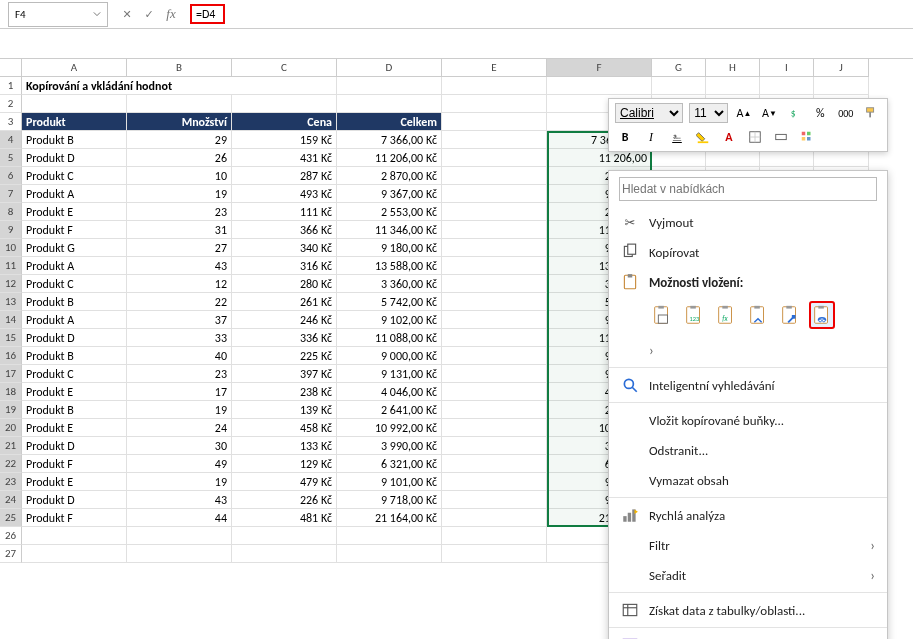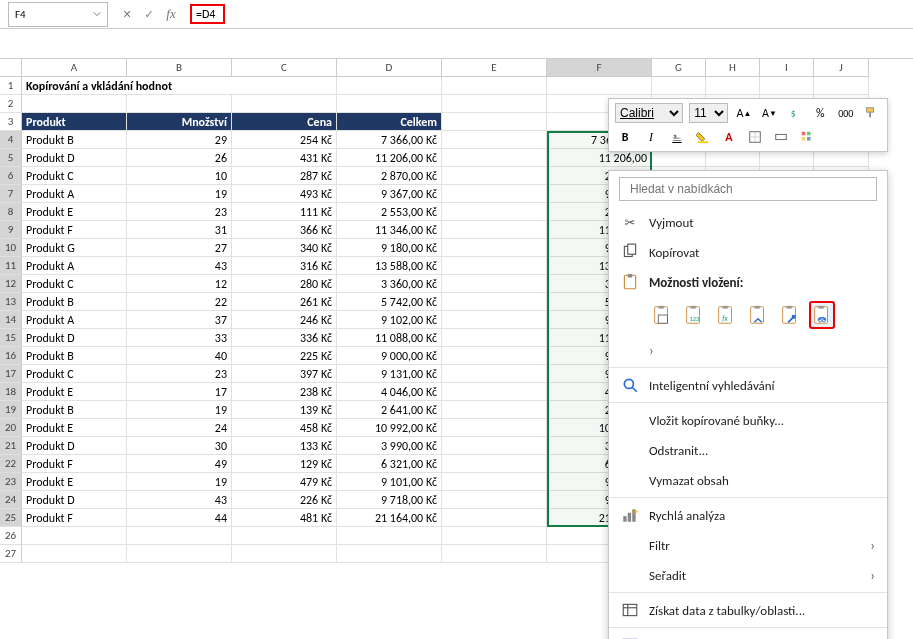--- a/index.html
+++ b/index.html
@@ -42,21 +42,21 @@
 .minitb { position:absolute; top:98px; left:608px; width:280px; background:#fff; border:1px solid #c5c5c5; box-shadow:0 2px 6px rgba(0,0,0,0.18); padding:4px 6px; z-index:5; }
 .minitb .r { display:flex; align-items:center; gap:6px; }
 .minitb select { font-size:12px; border:1px solid #bbb; height:20px; }
 .minitb .fsel{ width:70px;text-decoration:underline;} .minitb .ssel{width:40px;}
 .minitb .ibtn { width:20px; height:20px; display:flex; align-items:center; justify-content:center; font-size:12px; cursor:pointer; }
 .minitb svg{width:14px;height:14px;}
 
 
 .cmenu { position:absolute; top:170px; left:608px; width:280px; background:#fff; border:1px solid #c5c5c5; box-shadow:0 2px 8px rgba(0,0,0,0.22); z-index:6; font-size:13px; color:#222; }
 .cmenu .search { margin:6px 10px; }
-.cmenu .search input { width:100%; height:24px; border:1px solid #bbb; padding:0 10px; font-size:12px; color:#3b82f6;}
+.cmenu .search input { width:100%; height:24px; border:1px solid #bbb; padding:0 2px; font-size:12px; color:#3b82f6;}
 .cmenu .mi { display:flex; align-items:center; height:30px; padding:0 12px; gap:10px; cursor:pointer; }
 .cmenu .mi .ic { width:18px; display:flex; justify-content:center; color:#555;}
 .cmenu .mi .lbl { flex:1; }
 .cmenu .mi .arr { color:#666; font-size:14px; }
 .cmenu .hdrlbl { font-weight:bold; }
 .cmenu .paste-row { display:flex; gap:6px; padding:4px 10px 6px 40px; }
 .cmenu .pbtn { width:26px; height:28px; border:1px solid transparent; border-radius:3px; display:flex; align-items:center; justify-content:center; cursor:pointer; }
 .cmenu .pbtn svg{width:22px;height:22px;}
 .cmenu .pbtn.hl { border:2px solid #e00; background:#e8f0fc; }
 .cmenu hr { border:0; border-top:1px solid #e3e3e3; margin:2px 0; }
@@ -129,21 +129,21 @@
         <div class="cell cF" style="background: rgb(255, 255, 255); color: rgb(0, 0, 0); font-weight: normal;"></div>
         <div class="cell cG" style="background: rgb(255, 255, 255); color: rgb(0, 0, 0); font-weight: normal;"></div>
         <div class="cell cH" style="background: rgb(255, 255, 255); color: rgb(0, 0, 0); font-weight: normal;"></div>
         <div class="cell cI" style="background: rgb(255, 255, 255); color: rgb(0, 0, 0); font-weight: normal;"></div>
         <div class="cell cJ" style="background: rgb(255, 255, 255); color: rgb(0, 0, 0); font-weight: normal;"></div>
       </div>
       <div class="row ">
         <div class="rh sel">4</div>
         <div class="cell cA">Produkt B</div>
         <div class="cell cB num">29</div>
-        <div class="cell cC num">254 Kč</div>
+        <div class="cell cC num">159 Kč</div>
         <div class="cell cD num">7 366,00 Kč</div>
         <div class="cell cE"></div>
         <div class="cell cF num">7 366,00 Kč</div>
         <div class="cell cG"></div>
         <div class="cell cH"></div>
         <div class="cell cI"></div>
         <div class="cell cJ"></div>
       </div>
       <div class="row ">
         <div class="rh sel">5</div>

